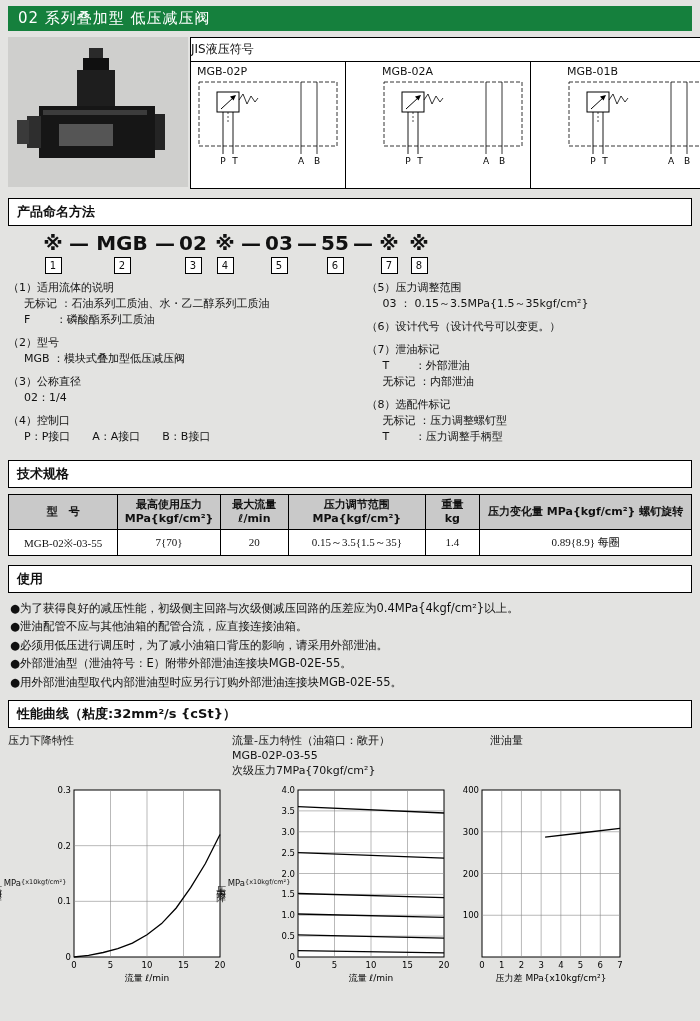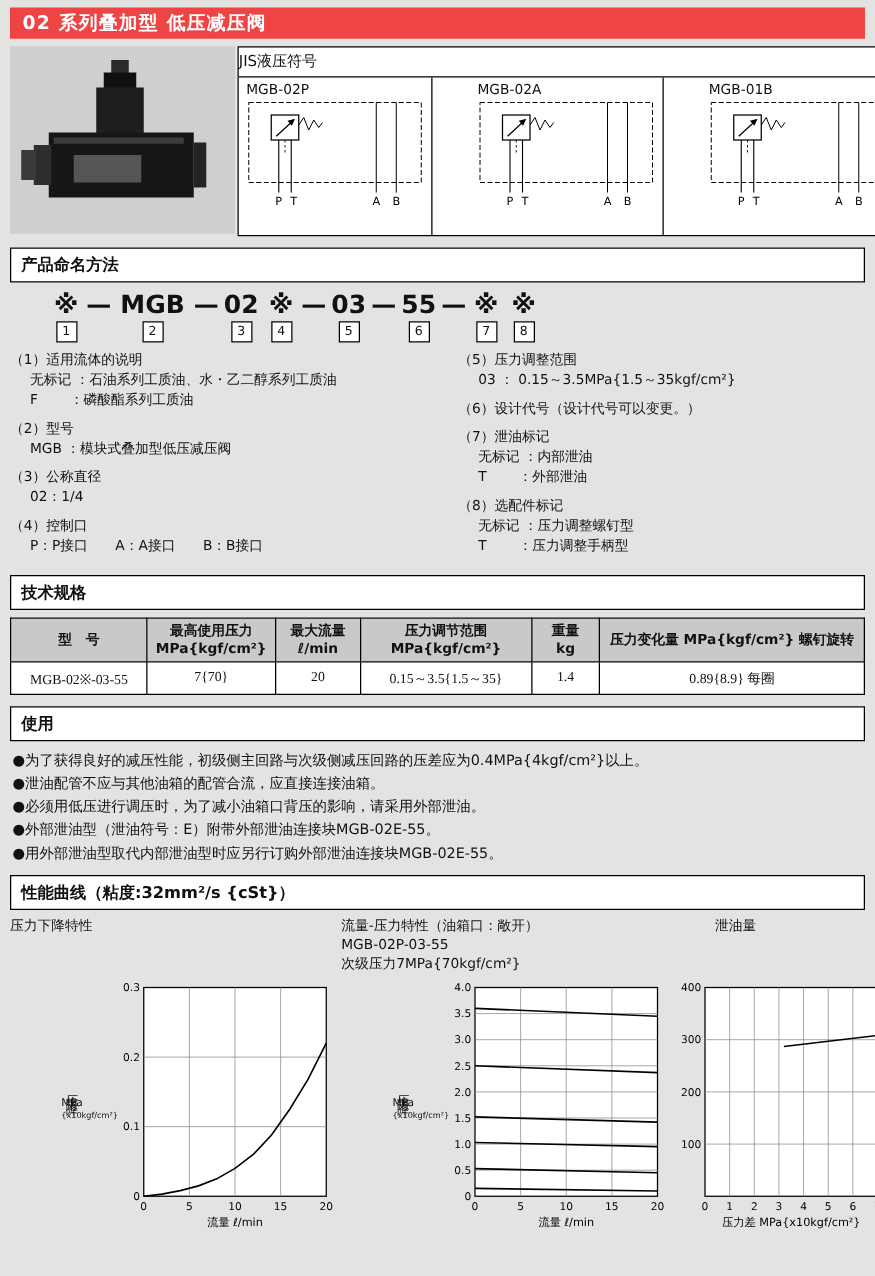--- a/index.html
+++ b/index.html
@@ -3,21 +3,21 @@
 <meta charset="utf-8">
 <style>
   html,body{margin:0;padding:0;}
   body{
     width:700px;height:1021px;overflow:hidden;
     background:#e3e3e1;color:#111;
     font-family:"DejaVu Sans","Liberation Sans",sans-serif;
   }
   .page{padding:6px 8px;}
   .title-bar{
-    background:#ef4444;color:#fff;font-weight:bold;font-size:15px;
+    background:#15803d;color:#fff;font-weight:normal;font-size:15px;
     padding:3px 10px;letter-spacing:1px;
   }
   
   .top{display:flex;margin-top:6px;}
   .photo{
     width:180px;height:150px;background:#cfcfcd;flex:none;
     display:flex;align-items:center;justify-content:center;
   }
   .jis{flex:1;border:1px solid #000;background:#fff;margin-left:2px;}
   .jis-title-row{position:relative;border-bottom:1px solid #000;text-align:left;font-size:12px;padding:3px 0;}
@@ -54,21 +54,21 @@
   
   .usage{font-size:11.5px;line-height:1.6;margin:2px 0 0 2px;}
   
   .charts{display:flex;gap:6px;margin-top:4px;}
   .chart{flex:none;}
   .chart-head{height:48px;font-size:11px;line-height:1.35;}
   .chart-head .t{white-space:nowrap;}
   .chart-body{display:flex;}
   .ylab{
     width:40px;flex:none;height:200px;
-    display:flex;flex-direction:column;align-items:flex-start;justify-content:center;margin-left:41px;
+    display:flex;align-items:center;justify-content:center;
   }
   .vtext{writing-mode:vertical-rl;text-orientation:upright;font-size:10px;letter-spacing:2px;}
   .yunit{font-size:8.5px;margin-top:2px;}
   .yunit2{font-size:6.5px;white-space:nowrap;}
   svg text{font-family:"DejaVu Sans","Liberation Sans",sans-serif;}
 </style>
 </head>
 <body>
 
 <div class="page">
@@ -206,22 +206,22 @@
     <div class="nm-right">
       <div class="nm-item">
         <div>（5）压力调整范围</div>
         <div class="nm-line">03 ： 0.15～3.5MPa{1.5～35kgf/cm²}</div>
       </div>
       <div class="nm-item">
         <div>（6）设计代号（设计代号可以变更。）</div>
       </div>
       <div class="nm-item">
         <div>（7）泄油标记</div>
+        <div class="nm-line">T　　 ：外部泄油</div>
         <div class="nm-line">无标记 ：内部泄油</div>
-        <div class="nm-line">T　　 ：外部泄油</div>
       </div>
       <div class="nm-item">
         <div>（8）选配件标记</div>
         <div class="nm-line">无标记 ：压力调整螺钉型</div>
         <div class="nm-line">T　　 ：压力调整手柄型</div>
       </div>
     </div>
   </div>
 
   <div class="sec">技术规格</div>

